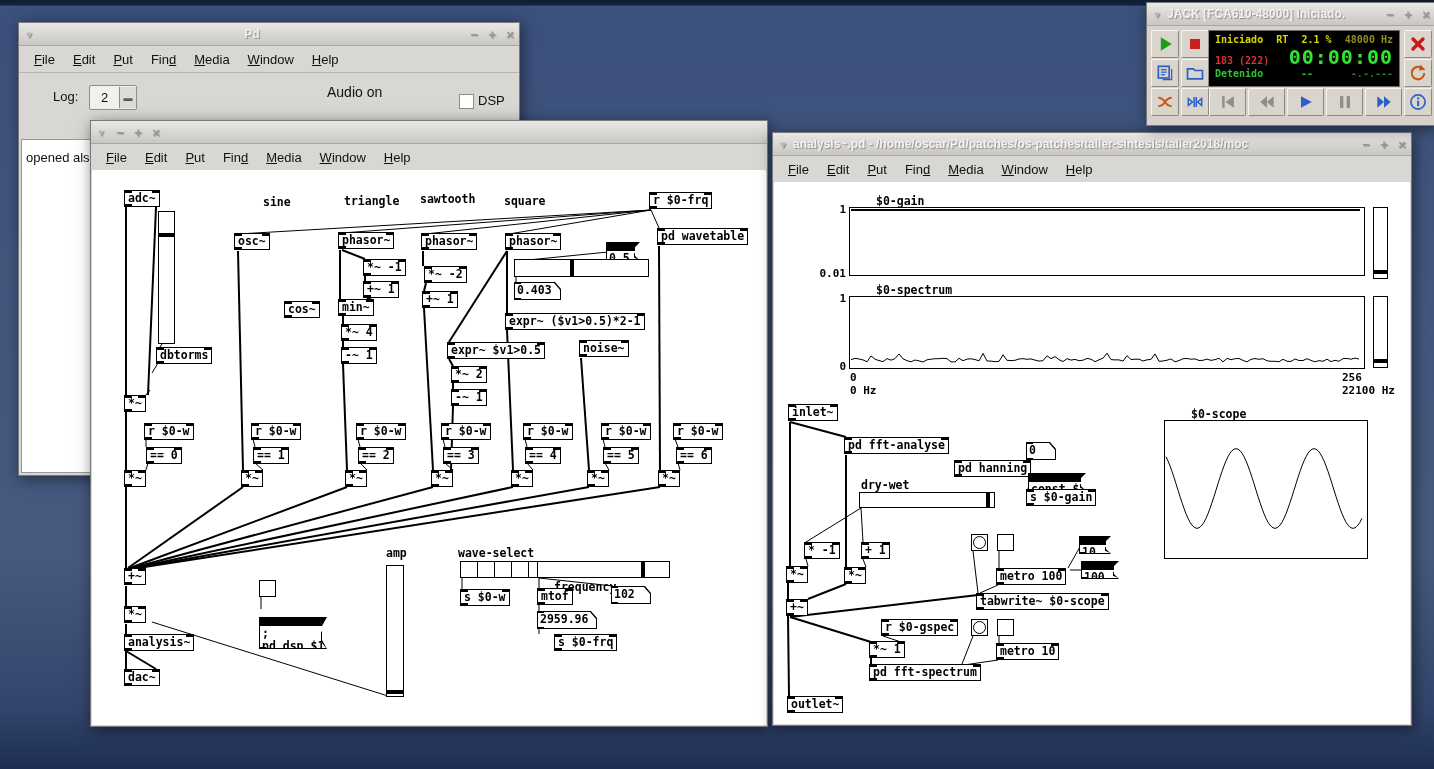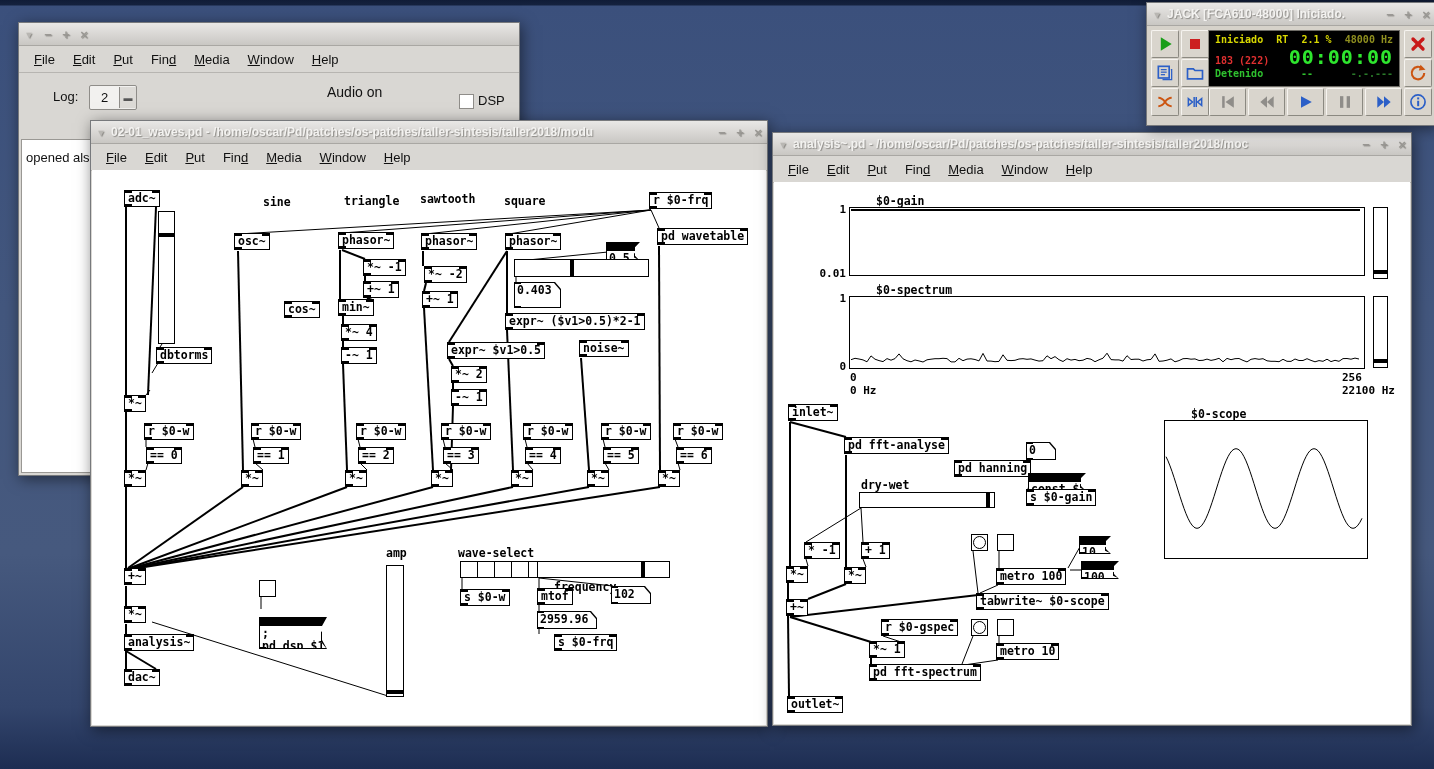--- a/index.html
+++ b/index.html
@@ -74,20 +74,21 @@
   .jlcd .tm{color:#2ee62e;font-size:20px;font-weight:bold;letter-spacing:1px;}
   .jlcd .r3{display:flex;justify-content:space-between;font-size:10px;font-weight:bold;color:#2fc22f;margin-top:-1px;}
   .jlcd .r3 .dim2{color:#2a7a2a;}
 </style>
 </head>
 <body>
 
 <section class="xwin" id="win-pd" style="left:18px;top:22px;width:500px;height:452px;z-index:1">
   <div class="tbar">
     <span class="tmenu">▾</span>
+    <span class="ttl center">Pd</span>
     <span class="tc">−</span>
     <span class="tc">+</span>
     <span class="tc">×</span>
   </div>
   <div class="mbar">
       <span><u>F</u>ile</span>
       <span><u>E</u>dit</span>
       <span><u>P</u>ut</span>
       <span>Fin<u>d</u></span>
       <span><u>M</u>edia</span>
@@ -103,21 +104,20 @@
     <span class="audiostat">Audio on</span>
     <span class="dspbox"></span>
     <span class="dsplbl">DSP</span>
   </div>
   <div class="console">opened alsa</div>
 </section>
 
 <section class="xwin" id="win-waves" style="left:90px;top:120px;width:676px;height:605px;z-index:2">
   <div class="tbar">
     <span class="tmenu">▾</span>
-    <span class="ttl">02-01_waves.pd  - /home/oscar/Pd/patches/os-patches/taller-sintesis/taller2018/modu</span>
     <span class="tc">−</span>
     <span class="tc">+</span>
     <span class="tc">×</span>
   </div>
   <div class="mbar">
       <span><u>F</u>ile</span>
       <span><u>E</u>dit</span>
       <span><u>P</u>ut</span>
       <span>Fin<u>d</u></span>
       <span><u>M</u>edia</span>
@@ -222,21 +222,21 @@
       <div class="pd-box" style="left: 359px; top: 219px;">-~ 1<span class="nub tl"></span><span class="nub bl"></span><span class="nub tr"></span></div>
       <div class="pd-box" style="left: 413px; top: 63px;">phasor~<span class="nub tl"></span><span class="nub bl"></span><span class="nub tr"></span></div>
       <div class="pd-shape clip-msg" style="width: 34px; height: 19px; left: 514px; top: 64px;">
         <i class="clip-msg">0.5</i>
         <span class="nub tl" style="z-index: 2;"></span>
         <span class="nub bl" style="z-index: 2;"></span>
       </div>
       <div class="pd-hsl" style="width: 135px; height: 18px; left: 422px; top: 89px;">
         <b style="left: 55px;"></b>
       </div>
-      <div class="pd-shape clip-atom" style="width: 47px; height: 26px; left: 422px; top: 112px;">
+      <div class="pd-shape clip-atom" style="width: 47px; height: 18px; left: 422px; top: 112px;">
         <i class="clip-atom">0.403</i>
         <span class="nub tl" style="z-index: 2;"></span>
         <span class="nub bl" style="z-index: 2;"></span>
       </div>
       <div class="pd-box" style="left: 413px; top: 143px;">expr~ ($v1&gt;0.5)*2-1<span class="nub tl"></span><span class="nub bl"></span><span class="nub tr"></span></div>
       <div class="pd-box" style="left: 487px; top: 170px;">noise~<span class="nub tl"></span><span class="nub bl"></span><span class="nub tr"></span></div>
       <div class="pd-box" style="left: 557px; top: 22px;">r $0-frq<span class="nub tl"></span><span class="nub bl"></span><span class="nub tr"></span></div>
       <div class="pd-box" style="left: 565px; top: 58px;">pd wavetable<span class="nub tl"></span><span class="nub bl"></span><span class="nub tr"></span></div>
       <div class="pd-box" style="left: 52px; top: 253px;">r $0-w<span class="nub tl"></span><span class="nub bl"></span><span class="nub tr"></span></div>
       <div class="pd-box" style="left: 159px; top: 253px;">r $0-w<span class="nub tl"></span><span class="nub bl"></span><span class="nub tr"></span></div>

